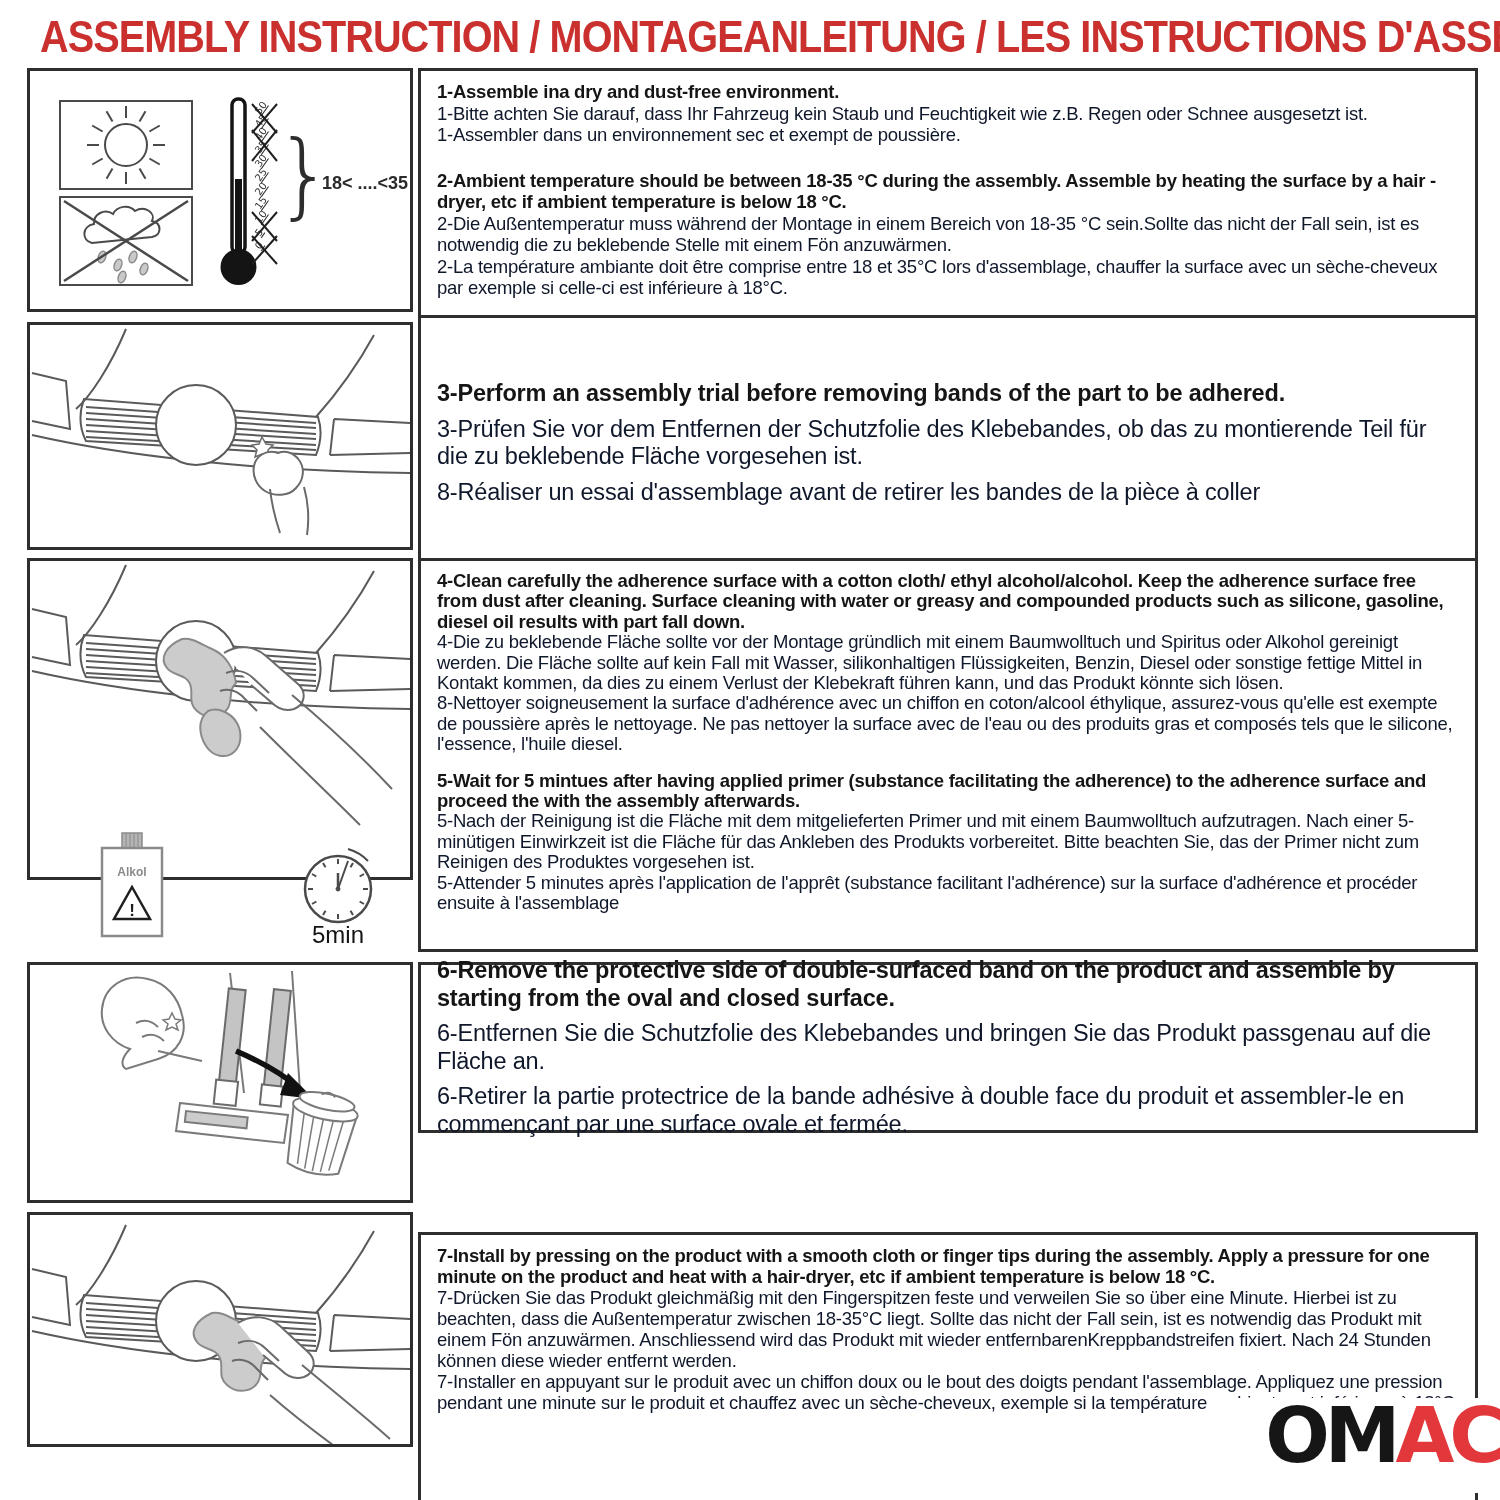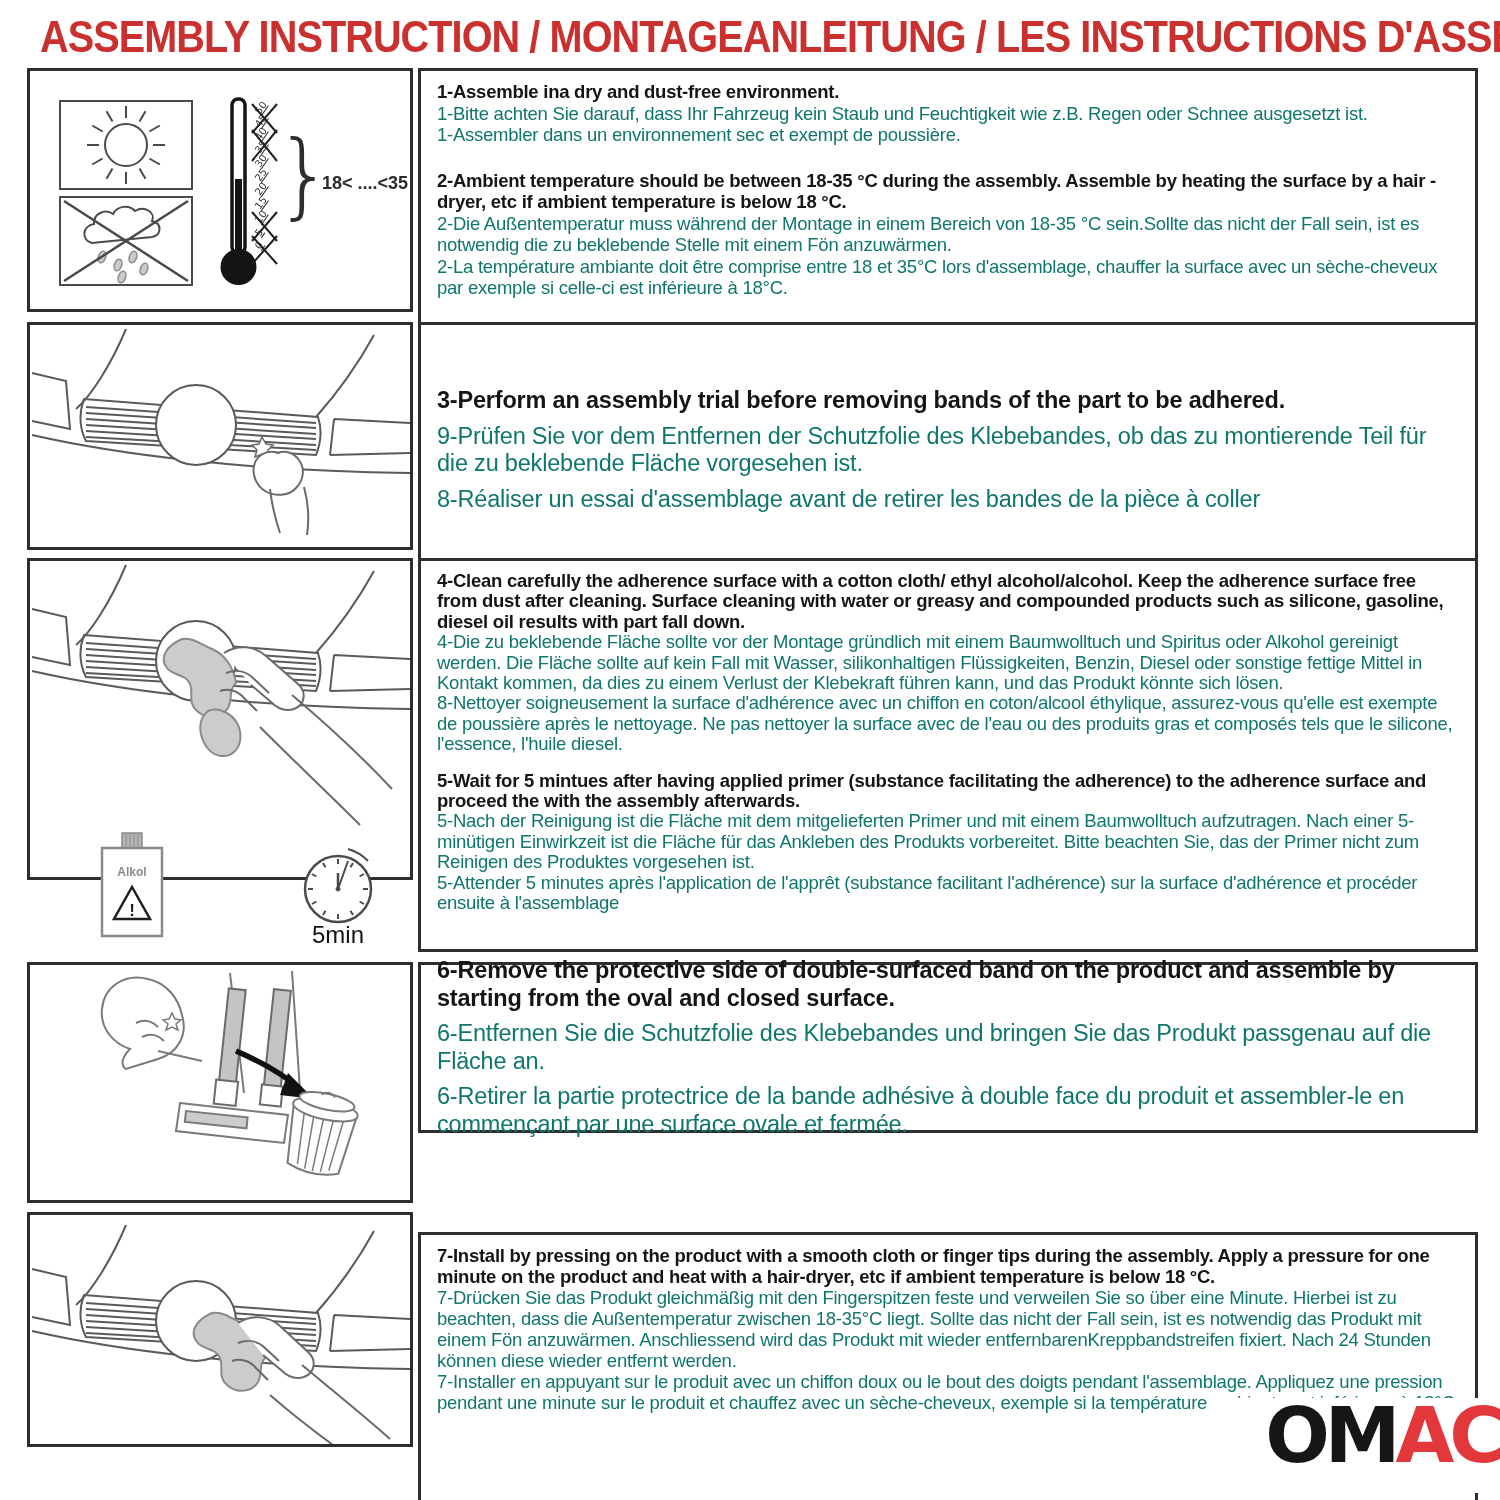--- a/index.html
+++ b/index.html
@@ -11,21 +11,21 @@
   .box{position:absolute;border:3px solid #2e2e2e;background:#fff;box-sizing:border-box;}
   .illus{left:27px;width:386px;}
   .txt{left:418px;width:1060px;padding:10px 16px;box-sizing:border-box;}
   .txt p{margin:0;}
   .small p{font-size:18.5px;line-height:21.5px;letter-spacing:-.25px;}
   .r3 p{line-height:20.4px;}
   .r5 p{line-height:21px;}
   .large{display:flex;flex-direction:column;justify-content:center;}
   .large p{font-size:23.5px;line-height:27.5px;letter-spacing:-.2px;margin:4px 0;}
   p.b{font-weight:700;color:#151515;}
-  p.r{font-weight:400;color:#0f766e;}
+  p.r{font-weight:400;color:#0f172a;}
   .gap{margin-top:24px !important;}
   .gap-s{margin-top:16px !important;}
   svg{display:block;}
   .logo-wrap{position:absolute;left:1210px;top:1398px;width:290px;height:95px;background:#fff;
              display:flex;align-items:flex-start;justify-content:flex-end;box-sizing:border-box;}
   .logo-text{font-family:"DejaVu Sans",sans-serif;font-weight:800;font-size:76px;line-height:1;
              letter-spacing:-5px;white-space:nowrap;}
   .logo-black{color:#161616;}
   .logo-red{color:#e2373b;}
 </style>
@@ -131,23 +131,23 @@
         <circle cx="166" cy="100" r="40" fill="#ffffff"></circle>
       </g>
       <g stroke="#6a6a6a" stroke-width="2" fill="#ffffff">
         <path d="M232,112 l4,7 7,1 -5,5 1,7 -7,-3 -7,3 2,-7 -5,-5 7,-1 Z" stroke-width="1.5"></path>
         <path d="M248,128 c-12,-4 -22,3 -24,13 c-2,10 3,20 11,25 c10,6 24,5 31,-3 c8,-8 9,-20 3,-28 c-5,-7 -13,-10 -21,-7 Z"></path>
         <path d="M240,164 C242,182 246,196 250,208" fill="none"></path>
         <path d="M274,162 C279,180 279,196 277,210" fill="none"></path>
       </g>
     </svg>
   </div>
-  <div class="box txt large r2" style="top:322px;height:256px;">
+  <div class="box txt large r2" style="top:315px;height:256px;">
     <p class="b">3-Perform an assembly trial before removing bands of the part to be adhered.</p>
-    <p class="r">9-Prüfen Sie vor dem Entfernen der Schutzfolie des Klebebandes, ob das zu montierende Teil für die zu beklebende Fläche vorgesehen ist.</p>
+    <p class="r">3-Prüfen Sie vor dem Entfernen der Schutzfolie des Klebebandes, ob das zu montierende Teil für die zu beklebende Fläche vorgesehen ist.</p>
     <p class="r">8-Réaliser un essai d'assemblage avant de retirer les bandes de la pièce à coller</p>
   </div>
 
   <div class="box illus" style="top:558px;height:322px;">
     <svg width="380" height="388" viewBox="0 0 380 388">
       <g stroke="#5a5a5a" fill="none" stroke-width="2">
         <path d="M96,4 C80,42 60,72 46,84"></path>
         <path d="M344,10 C322,50 302,74 286,92"></path>
         <path d="M2,48 L36,56 L40,104 L2,96"></path>
         <path d="M304,94 L380,98 M380,128 L300,130 M304,94 L300,130"></path>

